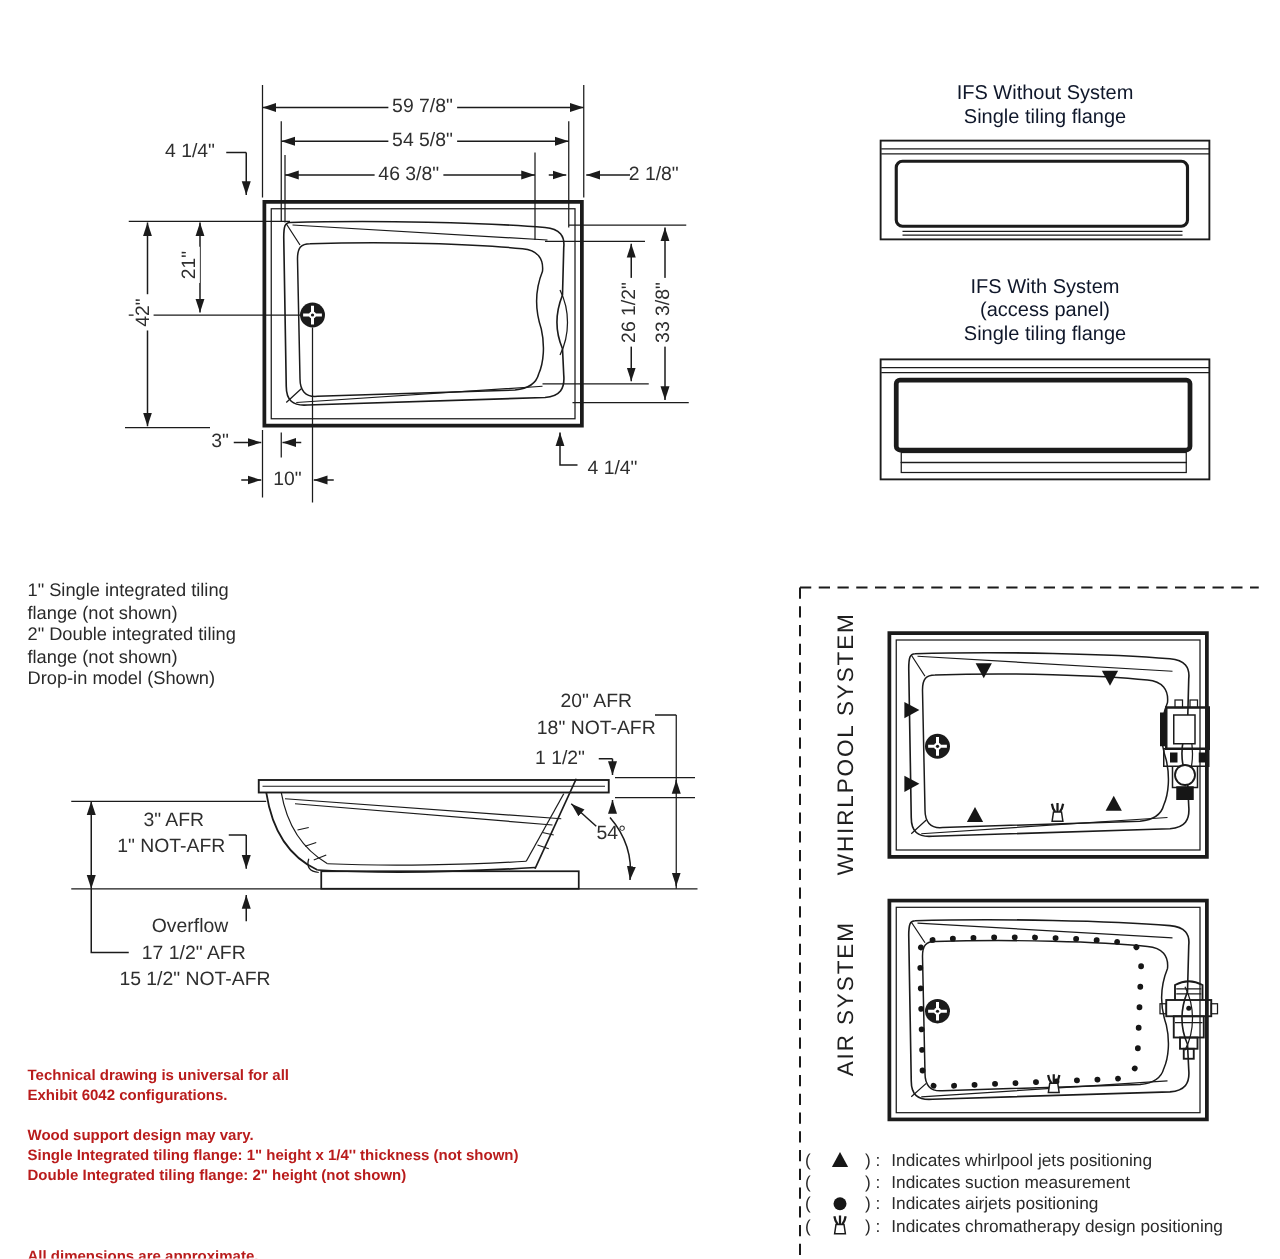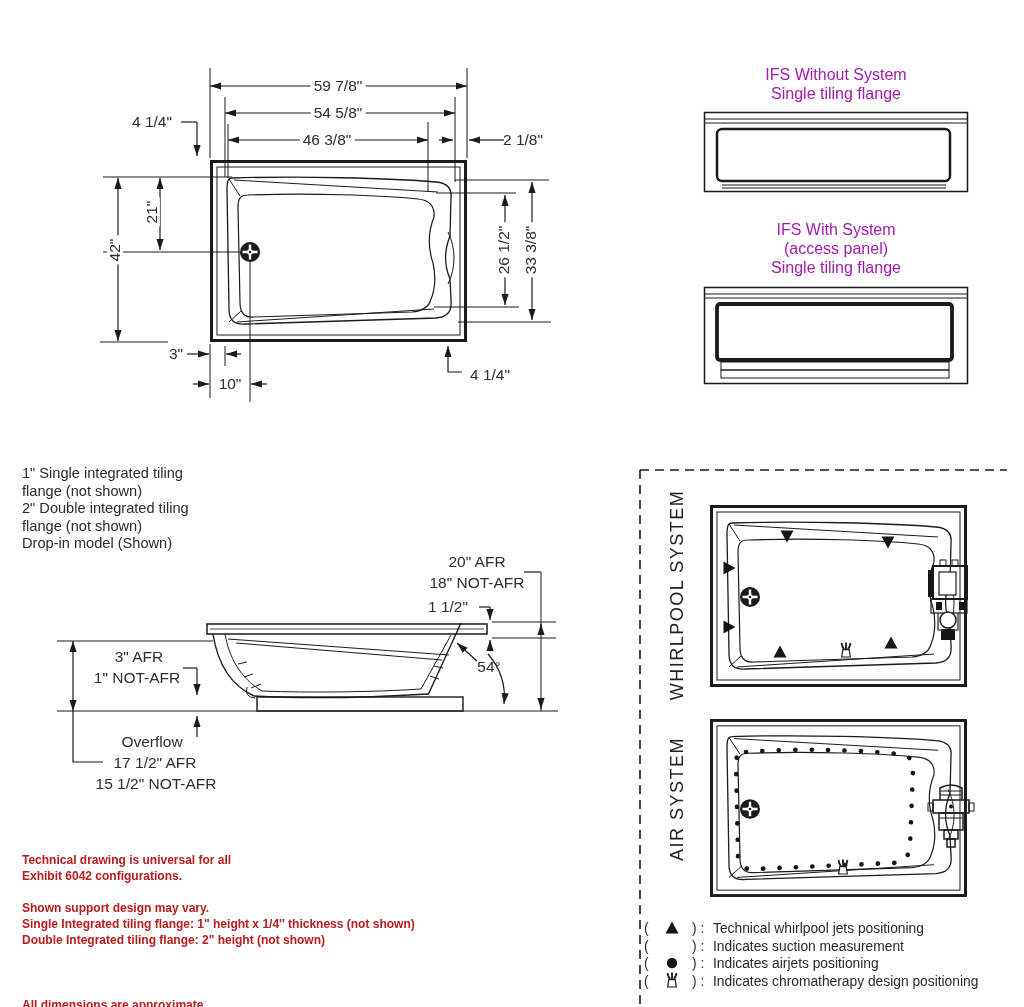--- a/index.html
+++ b/index.html
@@ -3,21 +3,21 @@
 <meta charset="utf-8">
 <style>
   html,body{margin:0;padding:0;background:#fff;}
   .page{position:relative;width:1024px;height:1007px;background:#fff;overflow:hidden;
         font-family:"Liberation Sans",sans-serif;color:#2e2e2e;}
   svg.linework{position:absolute;left:0;top:0;}
   .lbl{position:absolute;transform:translate(-50%,-50%);font-size:15.5px;white-space:nowrap;
        background:#fff;padding:0 3px;line-height:1.05;color:#2e2e2e;}
   .lbl.rot{transform:translate(-50%,-50%) rotate(-90deg);}
   .lbl.nobg{background:transparent;}
-  .title{position:absolute;transform:translate(-50%,-50%);font-size:16px;white-space:nowrap;color:#a21caf;text-align:right;}
+  .title{position:absolute;transform:translate(-50%,-50%);font-size:16px;white-space:nowrap;color:#0f172a;text-align:right;}
   .vert{position:absolute;transform:translate(-50%,-50%) rotate(-90deg);font-size:18px;
         letter-spacing:1.5px;white-space:nowrap;color:#1f1f1f;}
   .noteblock{position:absolute;left:22px;top:465px;font-size:14.6px;line-height:17.5px;color:#2a2a2a;}
   .noteblock span{display:block;}
   .fnote{position:absolute;left:22px;font-size:12px;font-weight:bold;line-height:16px;
          white-space:nowrap;color:#b91c1c;}
   .lg{position:absolute;font-size:13.8px;white-space:nowrap;color:#2a2a2a;transform:translate(0,-50%);}
 </style>
 </head>
 <body>
@@ -228,34 +228,34 @@
   <span class="lbl nobg" style="left:137px;top:678px">1" NOT-AFR</span>
   <span class="lbl nobg" style="left:152px;top:742px">Overflow</span>
   <span class="lbl nobg" style="left:155px;top:763px">17 1/2" AFR</span>
   <span class="lbl nobg" style="left:156px;top:784px">15 1/2" NOT-AFR</span>
 
   <span class="vert" style="left:677px;top:595px">WHIRLPOOL SYSTEM</span>
   <span class="vert" style="left:677px;top:799px">AIR SYSTEM</span>
 
   <span class="lg" style="left:644px;top:928px">(</span>
   <span class="lg" style="left:692px;top:928px">) :</span>
-  <span class="lg" style="left:713px;top:928px">Technical whirlpool jets positioning</span>
+  <span class="lg" style="left:713px;top:928px">Indicates whirlpool jets positioning</span>
 
   <span class="lg" style="left:644px;top:946px">(</span>
   <span class="lg" style="left:692px;top:946px">) :</span>
   <span class="lg" style="left:713px;top:946px">Indicates suction measurement</span>
 
   <span class="lg" style="left:644px;top:963px">(</span>
   <span class="lg" style="left:692px;top:963px">) :</span>
   <span class="lg" style="left:713px;top:963px">Indicates airjets positioning</span>
 
   <span class="lg" style="left:644px;top:981px">(</span>
   <span class="lg" style="left:692px;top:981px">) :</span>
   <span class="lg" style="left:713px;top:981px">Indicates chromatherapy design positioning</span>
 
   <span class="fnote" style="top:852px">Technical drawing is universal for all</span>
   <span class="fnote" style="top:868px">Exhibit 6042 configurations.</span>
-  <span class="fnote" style="top:900px">Shown support design may vary.</span>
+  <span class="fnote" style="top:900px">Wood support design may vary.</span>
   <span class="fnote" style="top:916px">Single Integrated tiling flange: 1" height x 1/4'' thickness (not shown)</span>
   <span class="fnote" style="top:932px">Double Integrated tiling flange: 2" height (not shown)</span>
   <span class="fnote" style="top:997px">All dimensions are approximate.</span>
 
 </div>
 
 </body></html>

